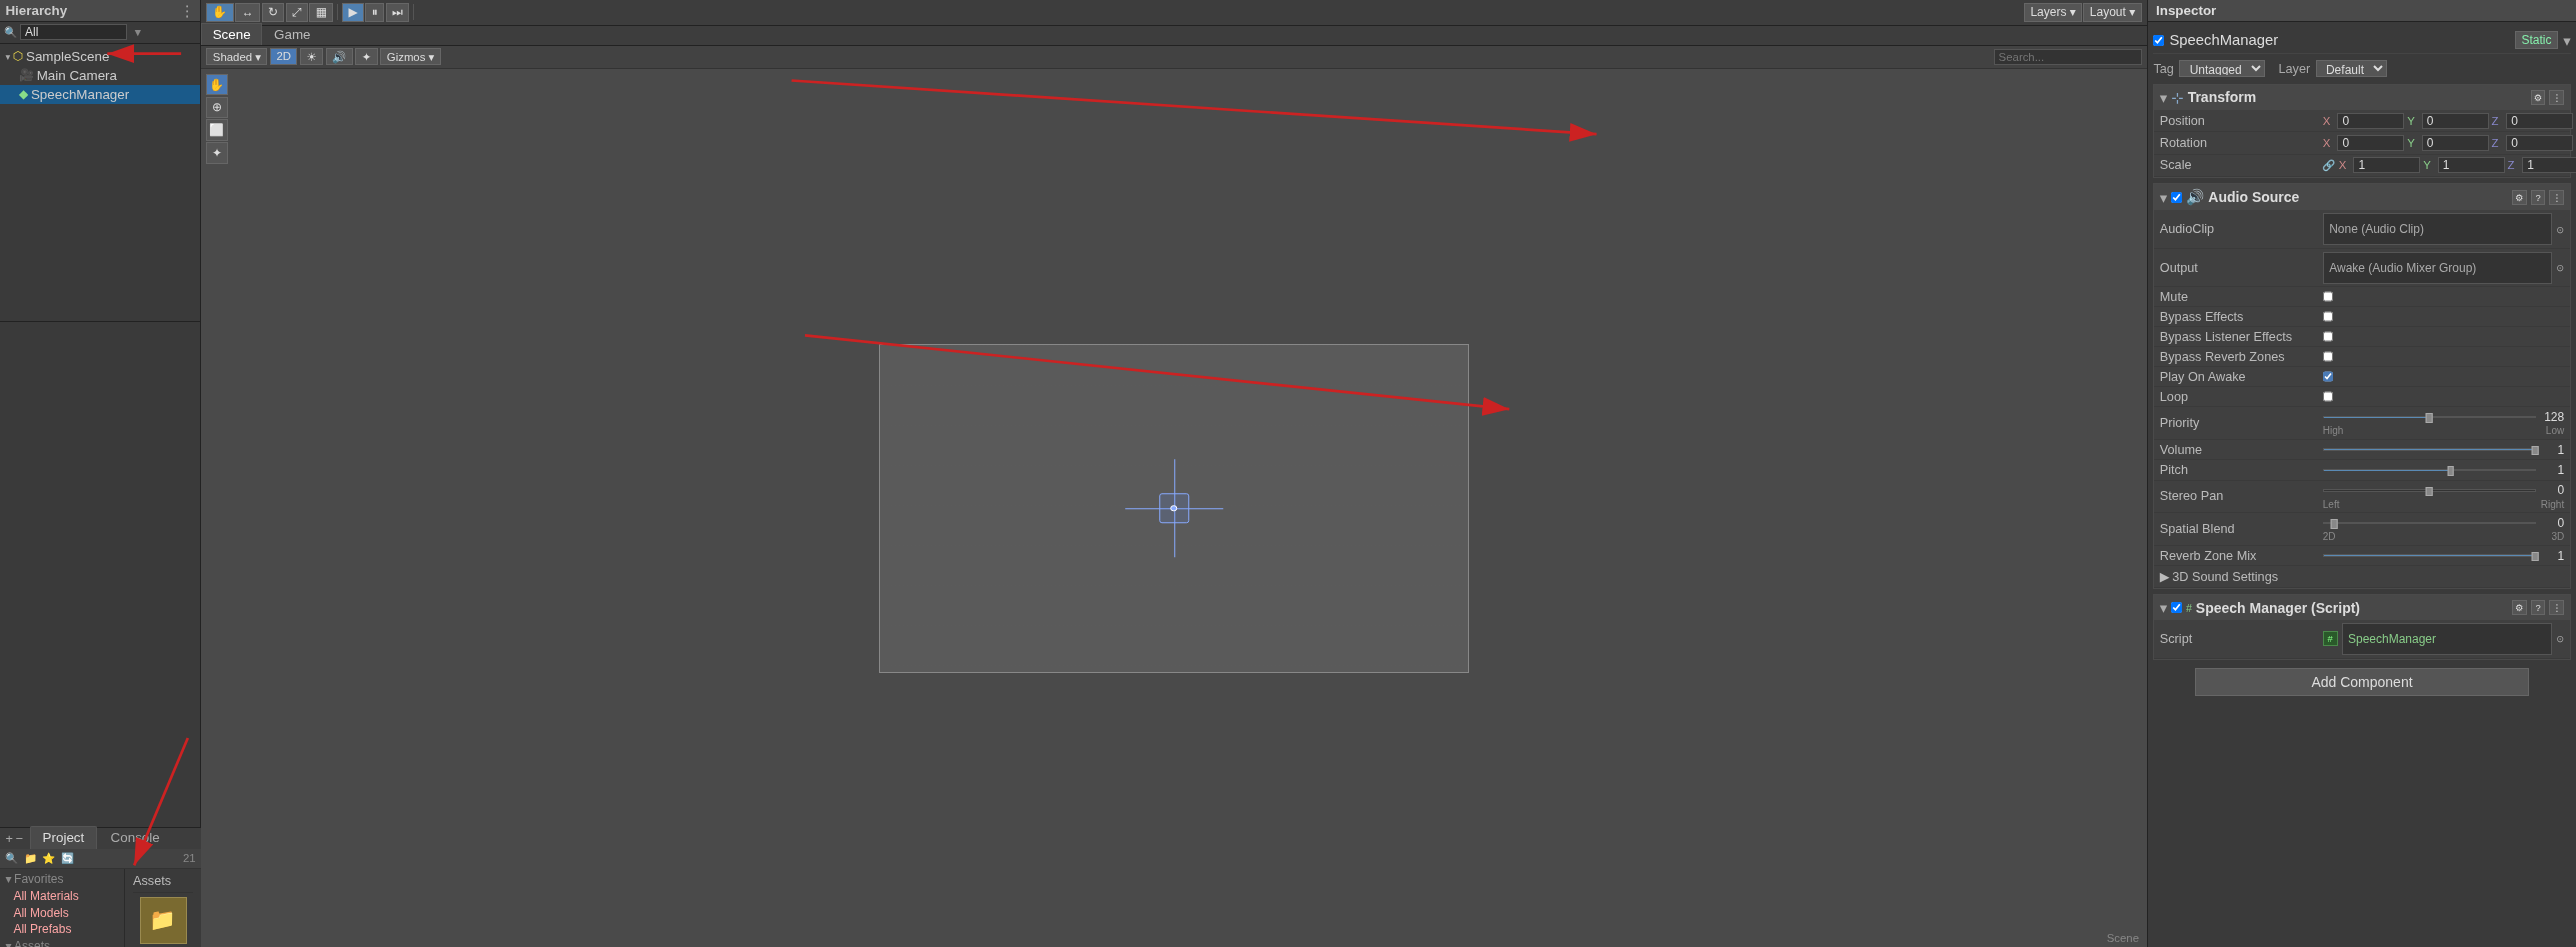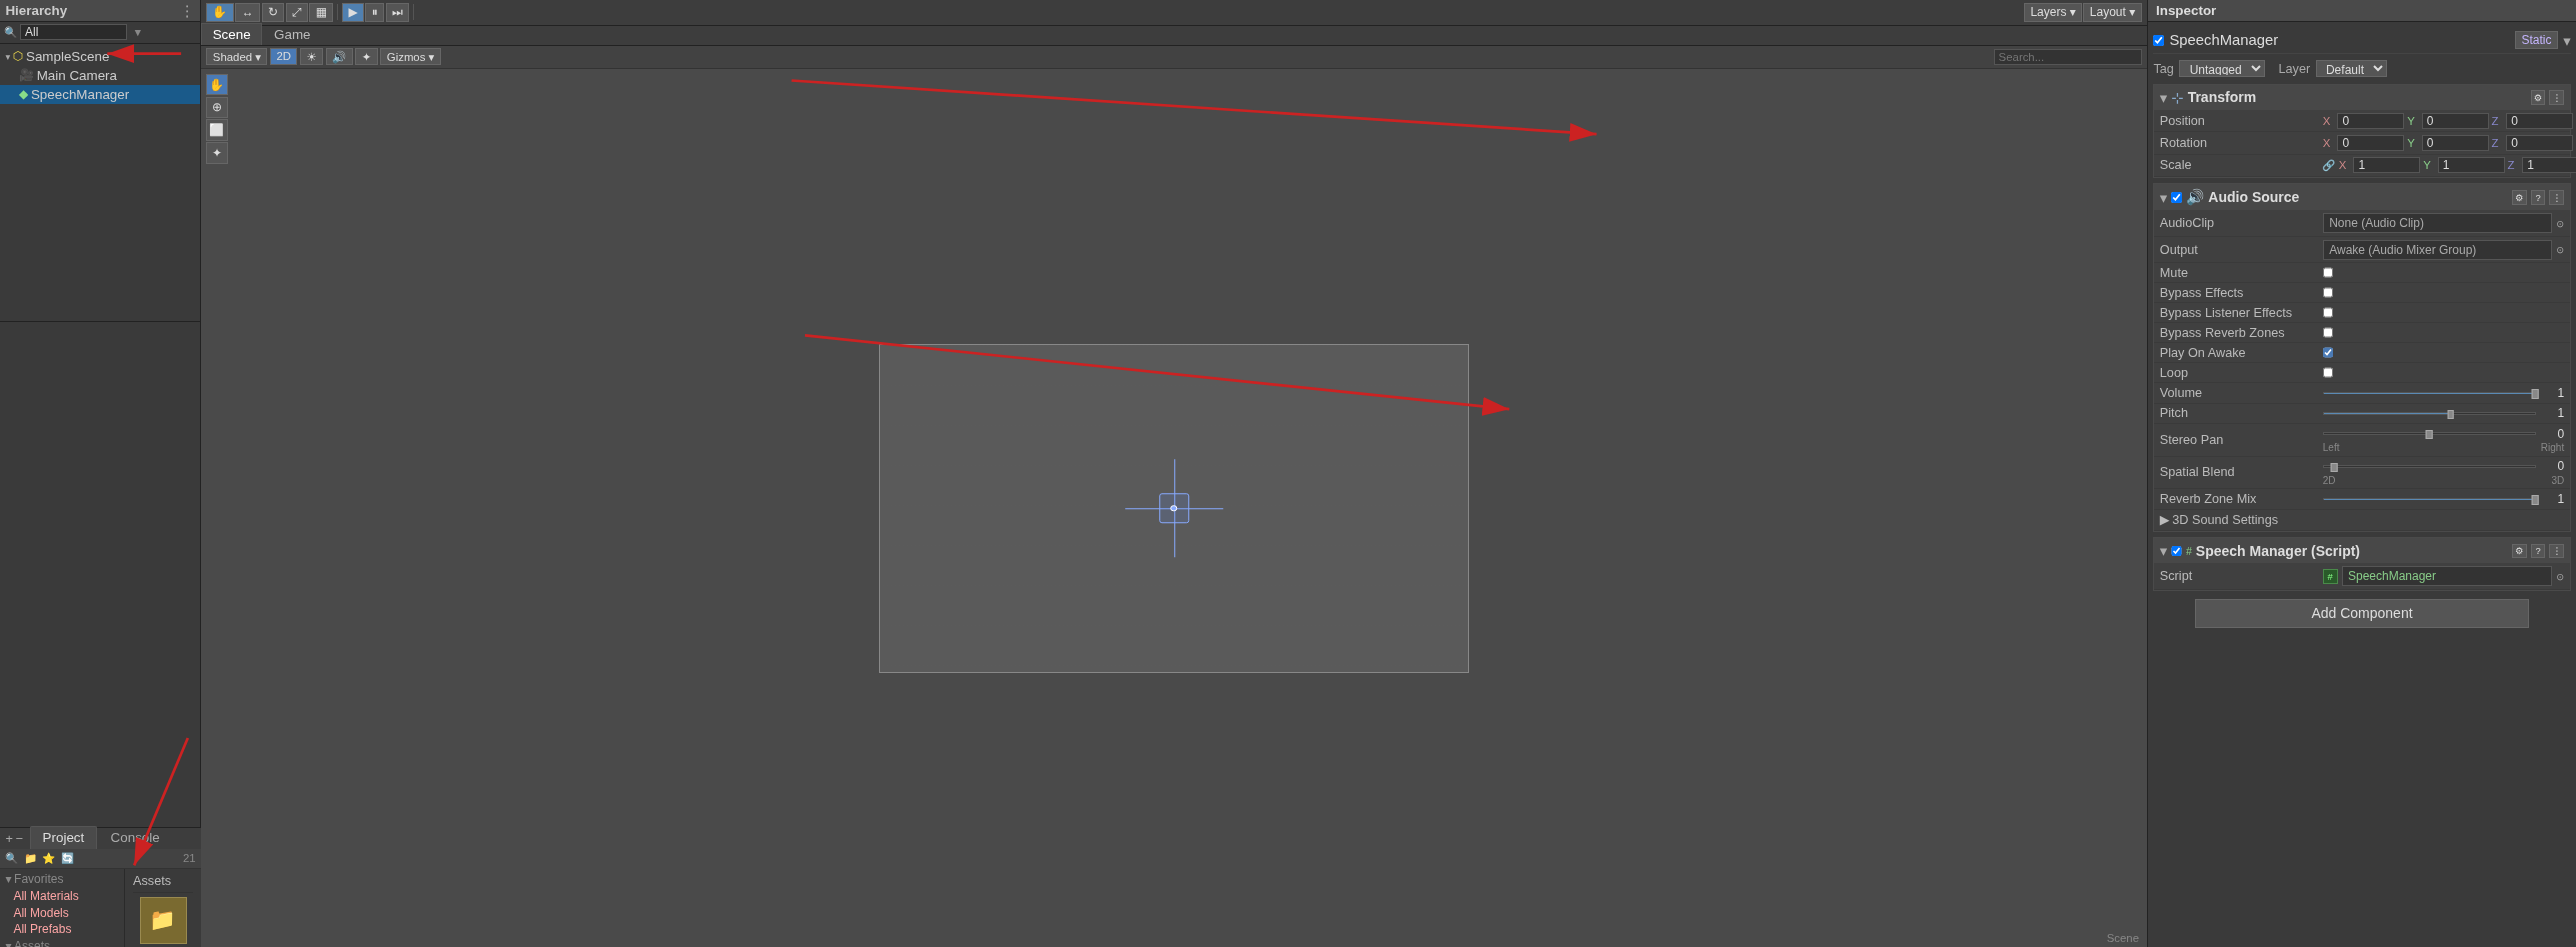--- a/index.html
+++ b/index.html
@@ -242,21 +242,21 @@
     }
 
     .object-name {
       font-size: 14.8px;
       color: #ddd;
       flex: 1;
     }
 
     .static-badge {
       font-size: 12px;
-      color: #c4b5fd;
+      color: #86efac;
       background: #555;
       padding: 1.3px 5.4px;
       border: 0.7px solid #666;
     }
 
     .tag-row {
       display: flex;
       align-items: center;
       gap: 5.4px;
       margin-bottom: 6.7px;
@@ -524,21 +524,21 @@
     .inspector-content::-webkit-scrollbar { width: 5.4px; }
     .inspector-content::-webkit-scrollbar-track { background: #333; }
     .inspector-content::-webkit-scrollbar-thumb { background: #666; }
 
     .prop-none-val {
       background: #333;
       border: 0.7px solid #555;
       color: #aaa;
       font-size: 12px;
       padding: 1.3px 5.4px;
-      height: 20px;
+      height: 32px;
       flex: 1;
       display: flex;
       align-items: center;
     }
 
     .checkbox-row {
       padding: 2px 5.4px;
       display: flex;
       align-items: center;
       border-bottom: 0.7px solid #3a3a3a;
@@ -991,20 +991,38 @@
         <div class="prop-row checkbox-row">
           <span class="prop-label">Play On Awake</span>
           <input type="checkbox" class="checkbox-prop" checked="" style="">
         </div>
 
         <div class="prop-row checkbox-row">
           <span class="prop-label">Loop</span>
           <input type="checkbox" class="checkbox-prop" style="">
         </div>
 
+        <div class="prop-row">
+          <span class="prop-label">Priority</span>
+          <div class="prop-value" style="flex-direction:column;align-items:flex-start;gap:1.3px;">
+            <div style="display:flex;width:100%;gap:2.7px;align-items:center;">
+              <div class="slider-container">
+                <div class="slider-track">
+                  <div class="slider-fill" style="width:50%;"></div>
+                  <div class="slider-thumb" style="left:50%;"></div>
+                </div>
+              </div>
+              <span class="slider-value">128</span>
+            </div>
+            <div class="slider-labels" style="width:100%;padding:0;">
+              <span>High</span>
+              <span>Low</span>
+            </div>
+          </div>
+        </div>
 
         <div class="prop-row">
           <span class="prop-label">Volume</span>
           <div class="prop-value" style="align-items:center;gap:2.7px;">
             <div class="slider-container">
               <div class="slider-track">
                 <div class="slider-fill" style="width:100%;"></div>
                 <div class="slider-thumb" style="left:100%;"></div>
               </div>
             </div>

